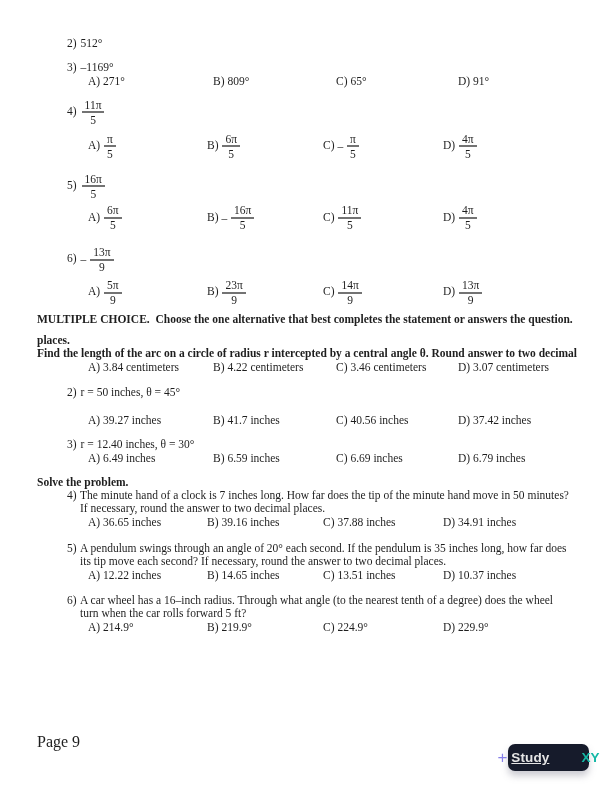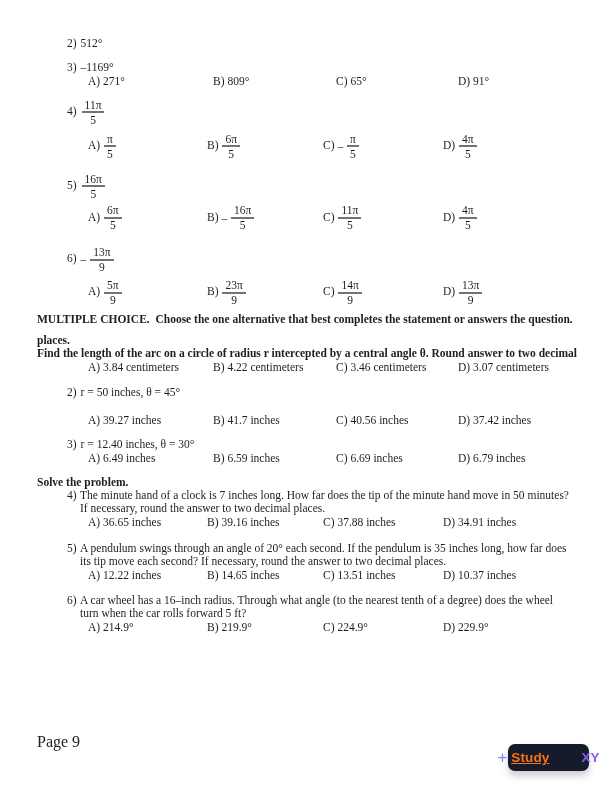--- a/index.html
+++ b/index.html
@@ -48,22 +48,22 @@
   .page-label{position:absolute;left:37px;top:735px;font-size:16px;}
   .logo{
     position:absolute;left:508px;top:744px;width:81px;height:27px;
     background:#161b2b;border-radius:7px;
     display:flex;align-items:center;justify-content:center;gap:4px;
     font-family:"Liberation Sans","DejaVu Sans",sans-serif;
     box-shadow:0 5px 7px rgba(110,110,130,0.35);
   }
   .logo .plus{color:#8780e8;font-size:17px;font-weight:400;line-height:1;margin-top:-1px;}
   .logo .brand{font-weight:700;font-size:13.5px;letter-spacing:0.1px;}
-  .logo .study{color:#f97316;text-decoration:underline;}
-  .logo .xy{color:#8b5cf6;padding-left:32px;}
+  .logo .study{color:#e5e5e5;text-decoration:underline;}
+  .logo .xy{color:#14b8a6;padding-left:32px;}
 </style>
 </head>
 <body>
 
 <div id="page">
   <div id="content">
 
     <div class="q" id="ct-q2">
       <span class="qnum">2)</span><span>512°</span>
     </div>

